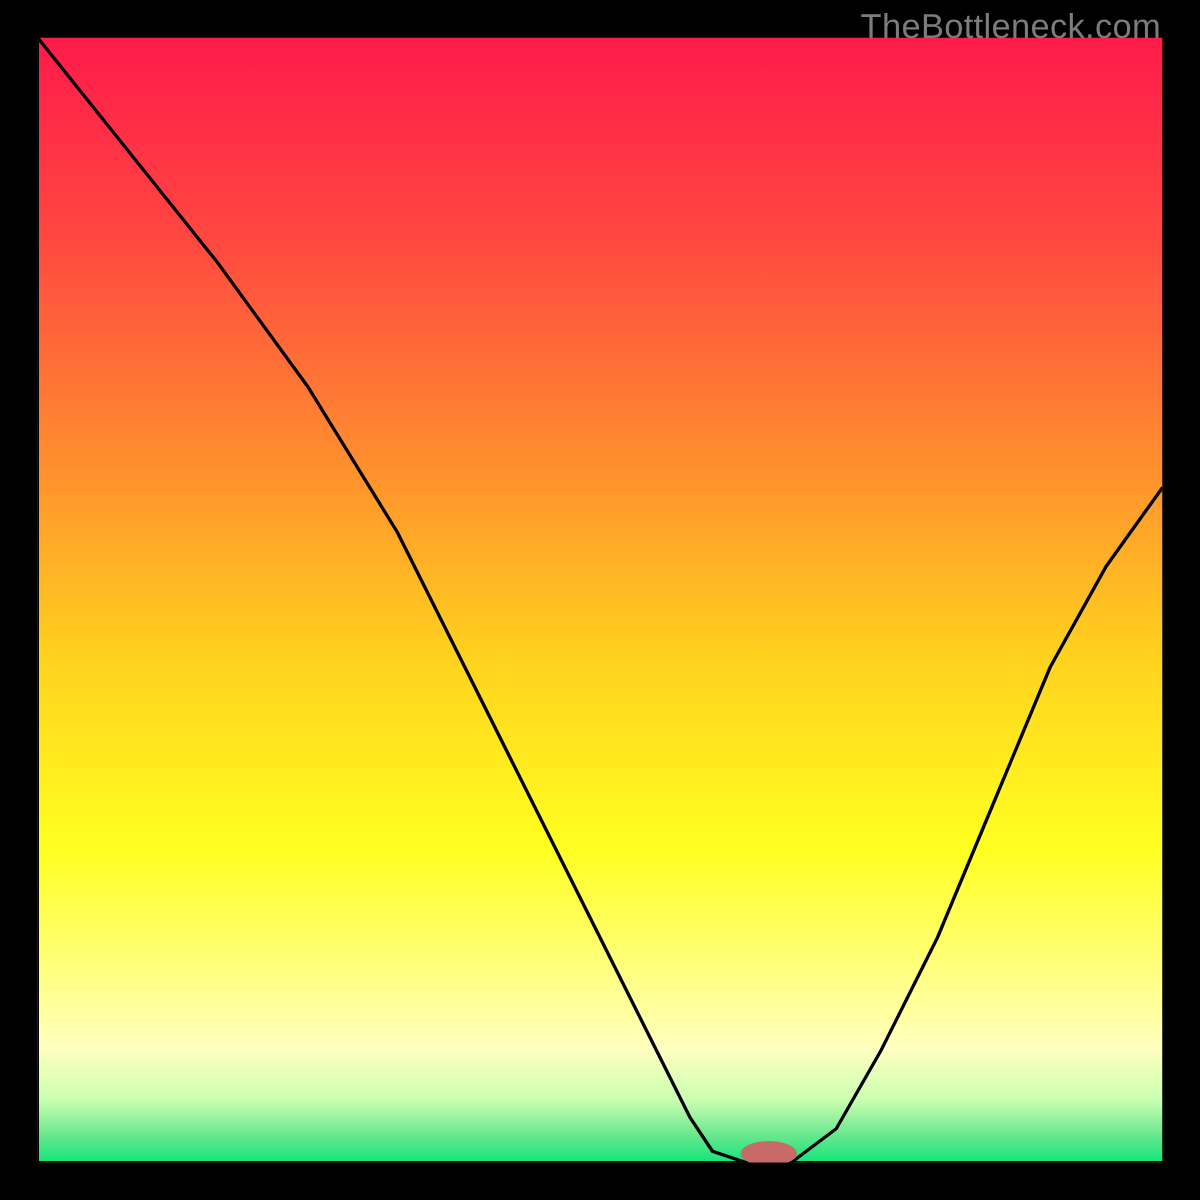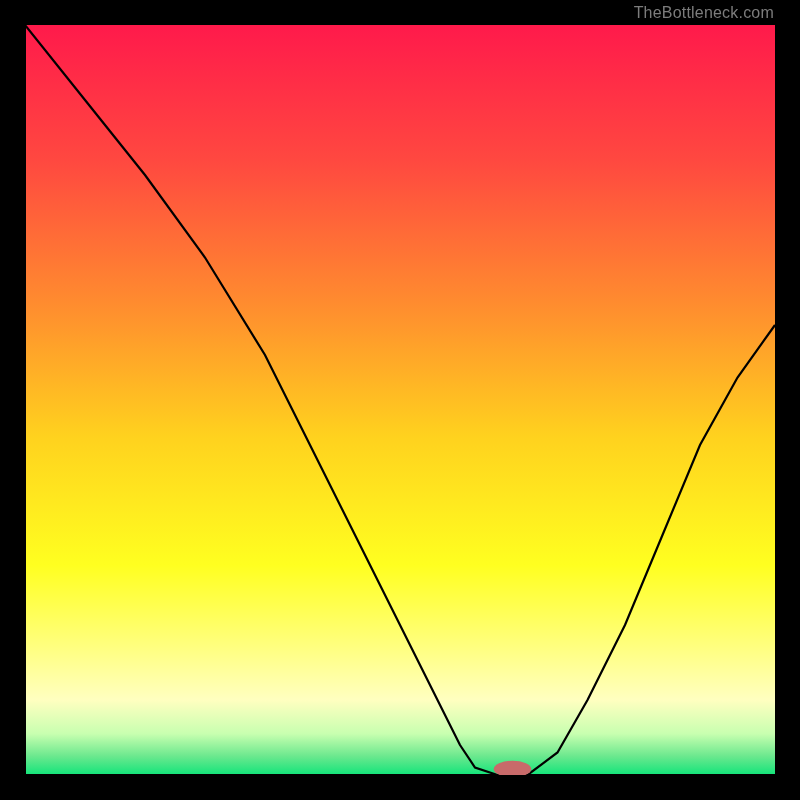--- a/index.html
+++ b/index.html
@@ -43,21 +43,21 @@
   }
   .marker {
     fill: #c86a6a;
     stroke: none;
   }
   .watermark {
     position: absolute;
     top: 4px;
     right: 26px;
     font-family: Arial, Helvetica, sans-serif;
-    font-size: 16px;
+    font-size: 23px;
     color: #7c7c7c;
     letter-spacing: 0.2px;
   }
 </style>
 </head>
 <body>
 
 <div class="chart-container">
 
   <svg class="plot-area" viewBox="0 0 750 750" preserveAspectRatio="none">

